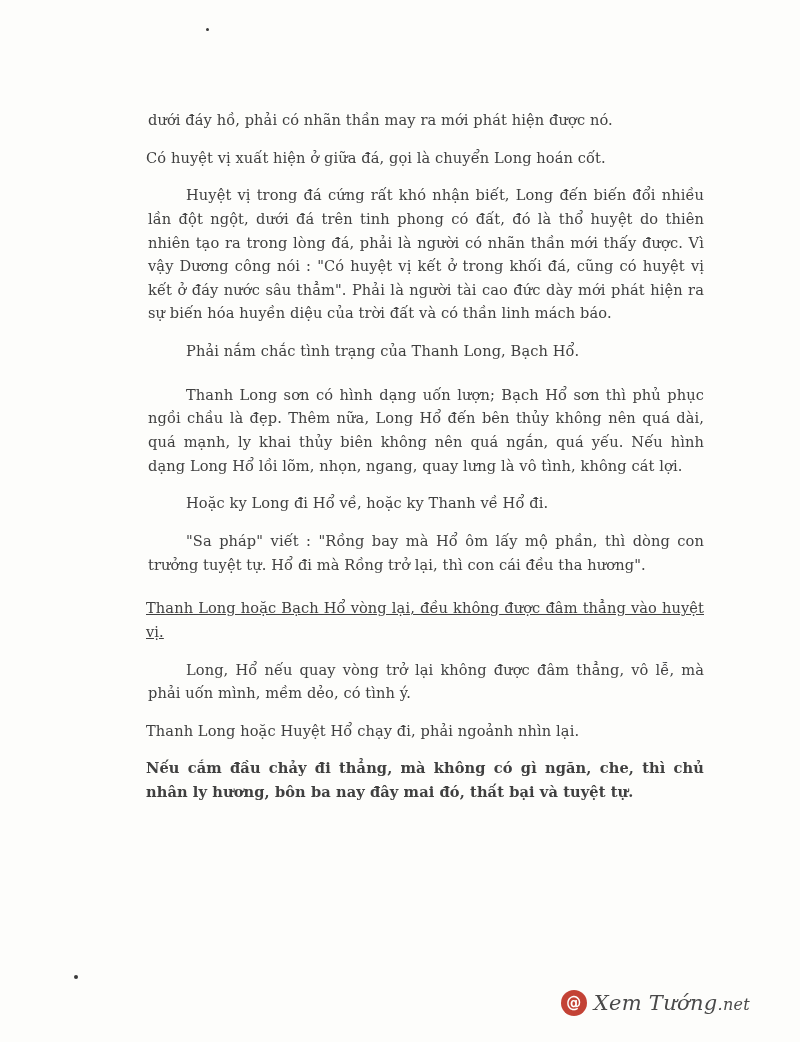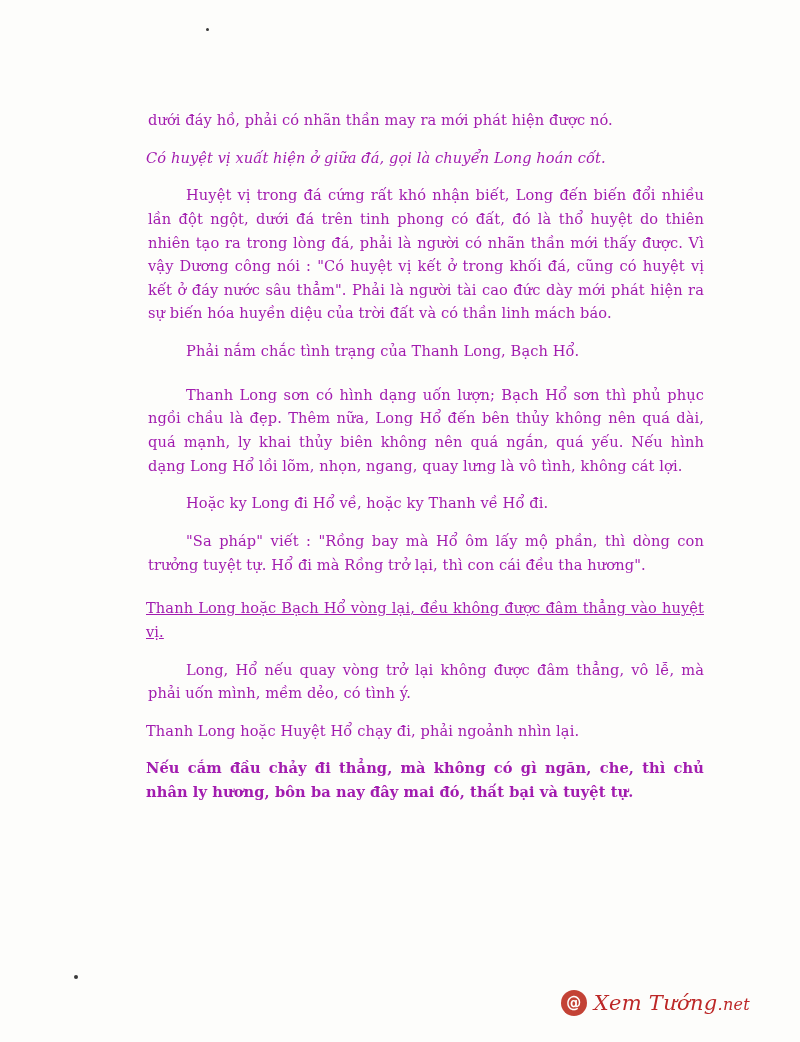--- a/index.html
+++ b/index.html
@@ -37,21 +37,21 @@
     width: 556px;
   }
 
   p {
     margin: 0 0 14px 0;
     font-size: 14.6px;
     line-height: 1.62;
     letter-spacing: 0.1px;
     text-align: justify;
     text-justify: inter-word;
-    color: #a21caf;
+    color: #404040;
   }
   p.indent {
     text-indent: 38px;
   }
   p.hang {
     text-indent: 0;
   }
   p.gap-lg {
     margin-bottom: 20px;
   }
@@ -78,41 +78,41 @@
     justify-content: center;
     color: #ffffff;
     font-family: "DejaVu Sans", sans-serif;
     font-size: 15px;
     font-weight: bold;
     line-height: 1;
   }
   .wm-text {
     font-family: "DejaVu Serif", serif;
     font-size: 21px;
-    color: #b91c1c;
+    color: #404040;
     font-style: italic;
     letter-spacing: 0.3px;
   }
   .wm-text .dom {
     font-size: 16px;
   }
 </style>
 </head>
 <body>
 
 <div class="page">
 
   <div class="speck one"></div>
   <div class="speck two"></div>
 
   <div class="content">
 
     <p class="hang">dưới đáy hồ, phải có nhãn thần may ra mới phát hiện được nó.</p>
 
-    <p class="nojust" style="margin-left:-2px;font-style:italic;">Có huyệt vị xuất hiện ở giữa đá, gọi là chuyển Long hoán cốt.</p>
+    <p class="nojust" style="margin-left:-2px;">Có huyệt vị xuất hiện ở giữa đá, gọi là chuyển Long hoán cốt.</p>
 
     <p class="indent">Huyệt vị trong đá cứng rất khó nhận biết, Long đến biến đổi nhiều lần đột ngột, dưới đá trên tinh phong có đất, đó là thổ huyệt do thiên nhiên tạo ra trong lòng đá, phải là người có nhãn thần mới thấy được. Vì vậy Dương công nói : "Có huyệt vị kết ở trong khối đá, cũng có huyệt vị kết ở đáy nước sâu thẳm". Phải là người tài cao đức dày mới phát hiện ra sự biến hóa huyền diệu của trời đất và có thần linh mách báo.</p>
 
     <p class="indent nojust gap-lg">Phải nắm chắc tình trạng của Thanh Long, Bạch Hổ.</p>
 
     <p class="indent">Thanh Long sơn có hình dạng uốn lượn; Bạch Hổ sơn thì phủ phục ngồi chầu là đẹp. Thêm nữa, Long Hổ đến bên thủy không nên quá dài, quá mạnh, ly khai thủy biên không nên quá ngắn, quá yếu. Nếu hình dạng Long Hổ lồi lõm, nhọn, ngang, quay lưng là vô tình, không cát lợi.</p>
 
     <p class="indent nojust">Hoặc ky Long đi Hổ về, hoặc ky Thanh về Hổ đi.</p>
 
     <p class="indent gap-lg">"Sa pháp" viết : "Rồng bay mà Hổ ôm lấy mộ phần, thì dòng con trưởng tuyệt tự. Hổ đi mà Rồng trở lại, thì con cái đều tha hương".</p>

